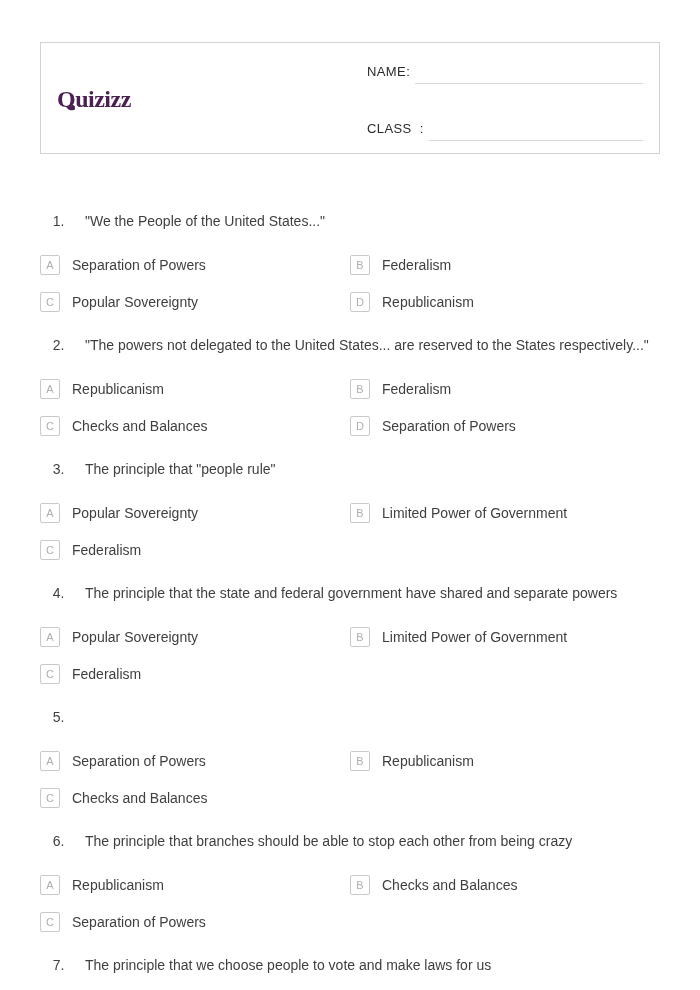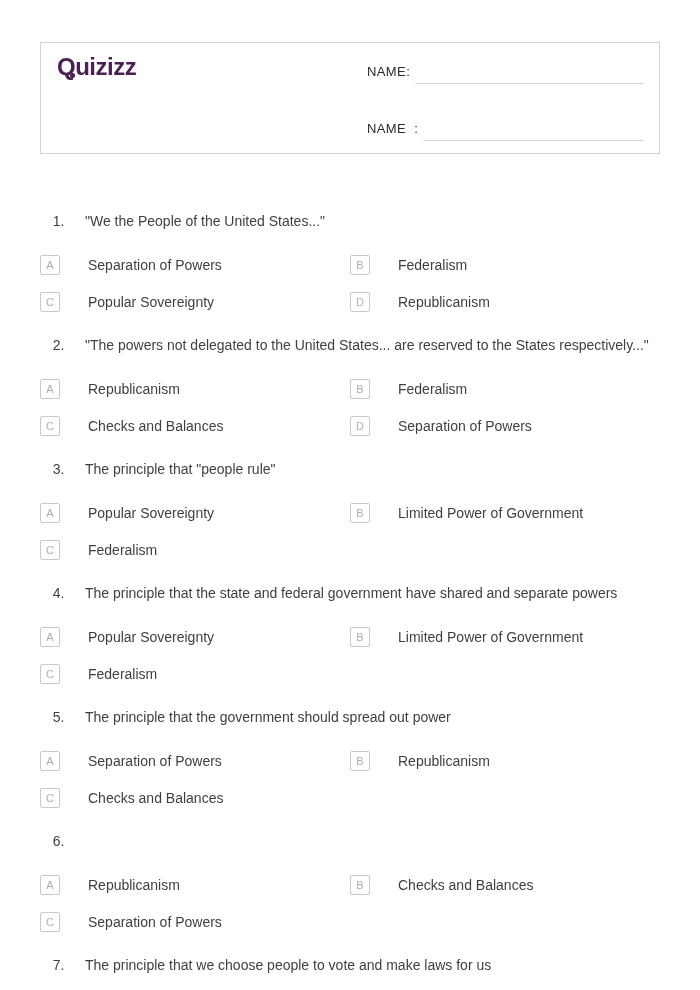--- a/index.html
+++ b/index.html
@@ -19,21 +19,22 @@
   .header-card {
     border: 1px solid #d2d2d2;
     height: 112px;
     display: flex;
     justify-content: space-between;
     padding: 11px 16px 10px 16px;
   }
   .header-left {
     display: flex;
     flex-direction: column;
-    justify-content: flex-start;
+    justify-content: center;
+    font-family: Liberation Serif, serif;
   }
   .logo {
     font-size: 24px;
     font-weight: 700;
     letter-spacing: -0.5px;
     color: #4a2152;
     line-height: 26px;
     position: relative;
     display: inline-block;
   }
@@ -117,21 +118,21 @@
     width: 20px; height: 20px;
     border: 1px solid #c9c9c9;
     border-radius: 2px;
     font-size: 11px;
     color: #aeaeae;
     display: flex;
     align-items: center;
     justify-content: center;
   }
   .option-text {
-    margin-left: 28px;
+    margin-left: 12px;
     font-size: 14px;
     color: #3f3f3f;
     line-height: 20px;
   }
 </style>
 </head>
 <body>
 
 <div class="page">
 
@@ -145,21 +146,21 @@
       </div>
     </div>
     <div class="header-right" id="field-rows">
   <div class="field-row">
     <span class="field-label">NAME:</span>
     <span class="field-line"></span>
   </div>
 
 
   <div class="field-row">
-    <span class="field-label">NAME  :</span>
+    <span class="field-label">CLASS  :</span>
     <span class="field-line"></span>
   </div>
 </div>
   </div>
 
   <div class="question-list" id="questions">
   <div class="question">
     <div class="q-row">
       <div class="q-num">1.</div>
       <div class="q-text">"We the People of the United States..."</div>
@@ -257,21 +258,20 @@
   <div class="option">
     <span class="letter-box">C</span>
     <span class="option-text">Federalism</span>
   </div>
 </div>
   </div>
 
   <div class="question">
     <div class="q-row">
       <div class="q-num">5.</div>
-      <div class="q-text">The principle that the government should spread out power</div>
     </div>
     <div class="options">
   <div class="option">
     <span class="letter-box">A</span>
     <span class="option-text">Separation of Powers</span>
   </div>
 
   <div class="option">
     <span class="letter-box">B</span>
     <span class="option-text">Republicanism</span>
@@ -280,20 +280,21 @@
   <div class="option">
     <span class="letter-box">C</span>
     <span class="option-text">Checks and Balances</span>
   </div>
 </div>
   </div>
 
   <div class="question">
     <div class="q-row">
       <div class="q-num">6.</div>
+      <div class="q-text">The principle that branches should be able to stop each other from being crazy</div>
     </div>
     <div class="options">
   <div class="option">
     <span class="letter-box">A</span>
     <span class="option-text">Republicanism</span>
   </div>
 
   <div class="option">
     <span class="letter-box">B</span>
     <span class="option-text">Checks and Balances</span>

